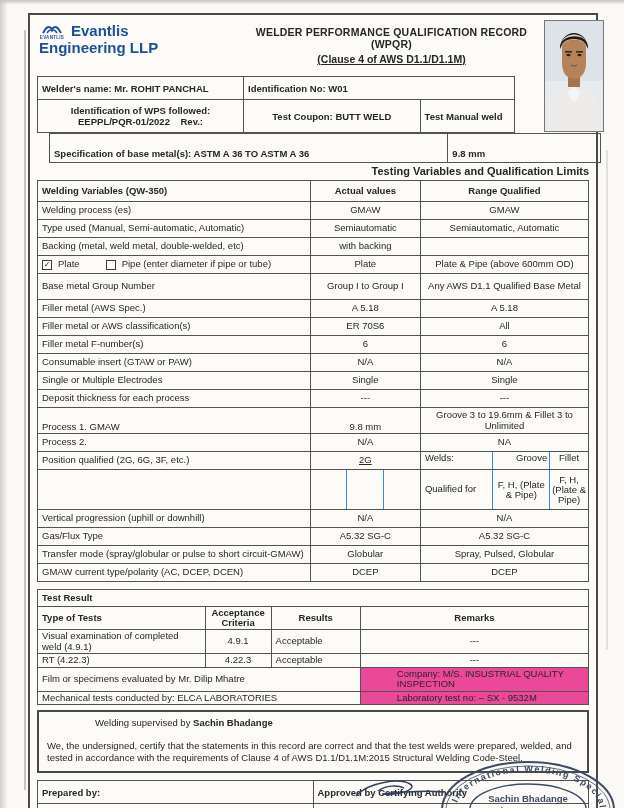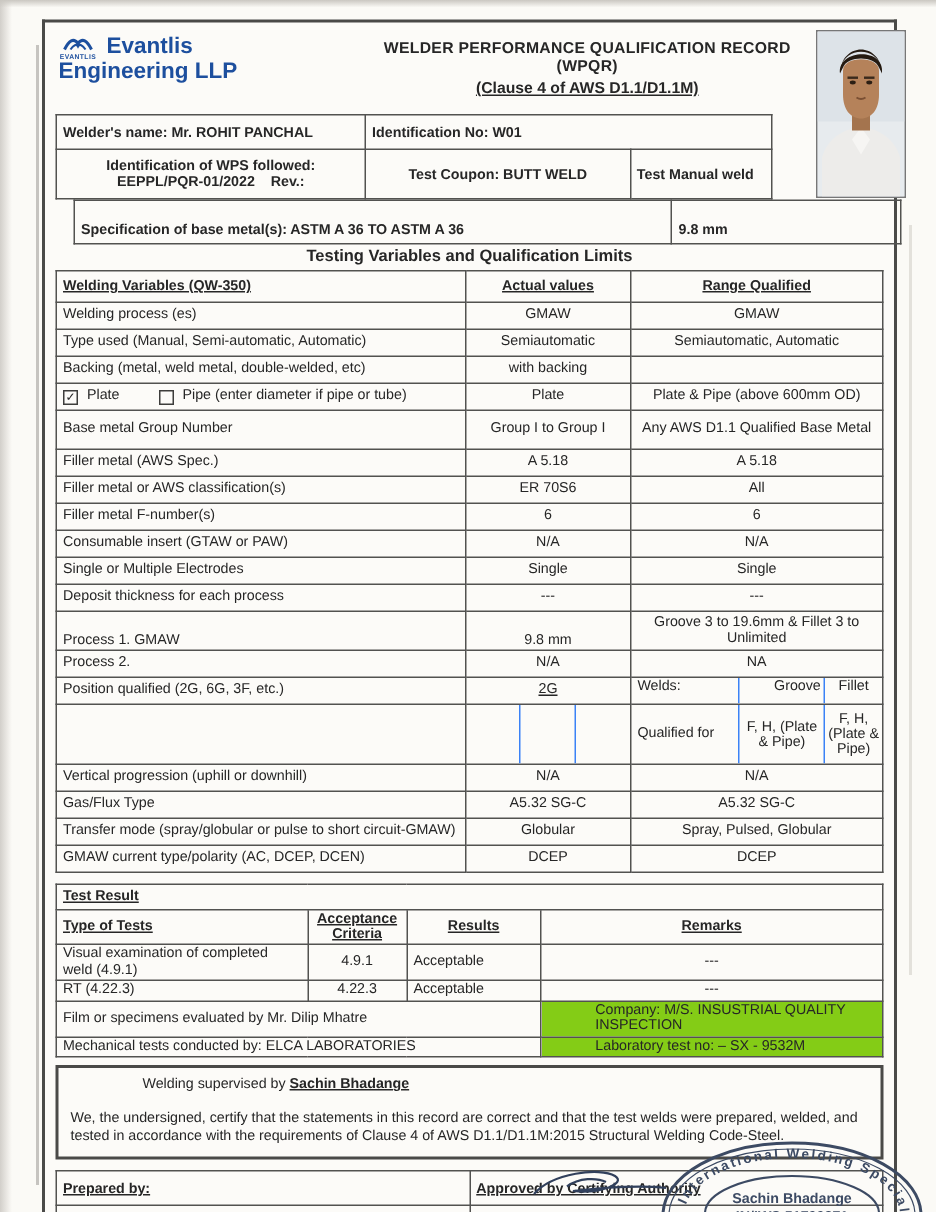--- a/index.html
+++ b/index.html
@@ -40,47 +40,47 @@
 
   
   .photo{position:absolute;left:514px;top:5px;width:58px;height:110px;
     border:1px solid #777;background:#e3e7ea;z-index:6;}
   .photo svg{display:block;}
 
   
   table{border-collapse:collapse;table-layout:fixed;border-radius:13px;}
   td{border:1px solid #525250;padding:1px 4px;font-size:9.5px;vertical-align:middle;
      overflow:hidden;}
-  .b{font-weight:bold;text-decoration:underline;}
+  .b{font-weight:bold;}
   .c{text-align:center;}
 
   .info1{width:478px;margin-top:2px;}
   .info1 td{font-weight:bold;}
   .row1 td{height:20px;}
   .row2 td{height:30px;}
   .wps-cell{text-align:center;line-height:11px;}
   .info2{width:100%;margin-left:12px;}
   .info2 td{font-weight:bold;height:24px;vertical-align:bottom;padding-bottom:3px;}
 
-  .section-title{font-size:11px;font-weight:bold;text-align:center;margin:2px 0 3px 0;}
+  .section-title{font-size:11px;font-weight:bold;text-align:right;margin:2px 0 3px 0;}
 
   .vars{width:100%;}
   .vars td{height:15px;line-height:10.5px;}
   .vars .hrow td{height:18px;}
   .subcells{display:flex;height:100%;}
   .subcells > div{flex:1;border-right:1px solid #3b82f6;}
   .subcells > div:last-child{border-right:none;}
 
   .checkline{display:flex;align-items:center;gap:4px;}
   .cbox{display:inline-block;width:8px;height:8px;border:1px solid #3d3d3b;
     font-size:8px;line-height:8px;text-align:center;flex:none;margin-right:2px;}
 
   .tests{width:100%;margin-top:7px;}
   .tests td{line-height:10.5px;}
-  .yellow{background:#84cc16;padding-left:36px;}
+  .yellow{background:#ec4899;padding-left:36px;}
 
   .certbox{border:2px solid #4a4a48;margin-top:5px;padding:5px 8px 7px 8px;
     font-size:9.5px;line-height:12px;}
   .cert-line{margin-bottom:11px;margin-left:48px;}
 
   .signoff{width:100%;margin-top:7px;}
   .signoff td{height:20px;vertical-align:middle;}
 
   .stamp-wrap{position:absolute;left:348px;top:752px;z-index:7;}
 

